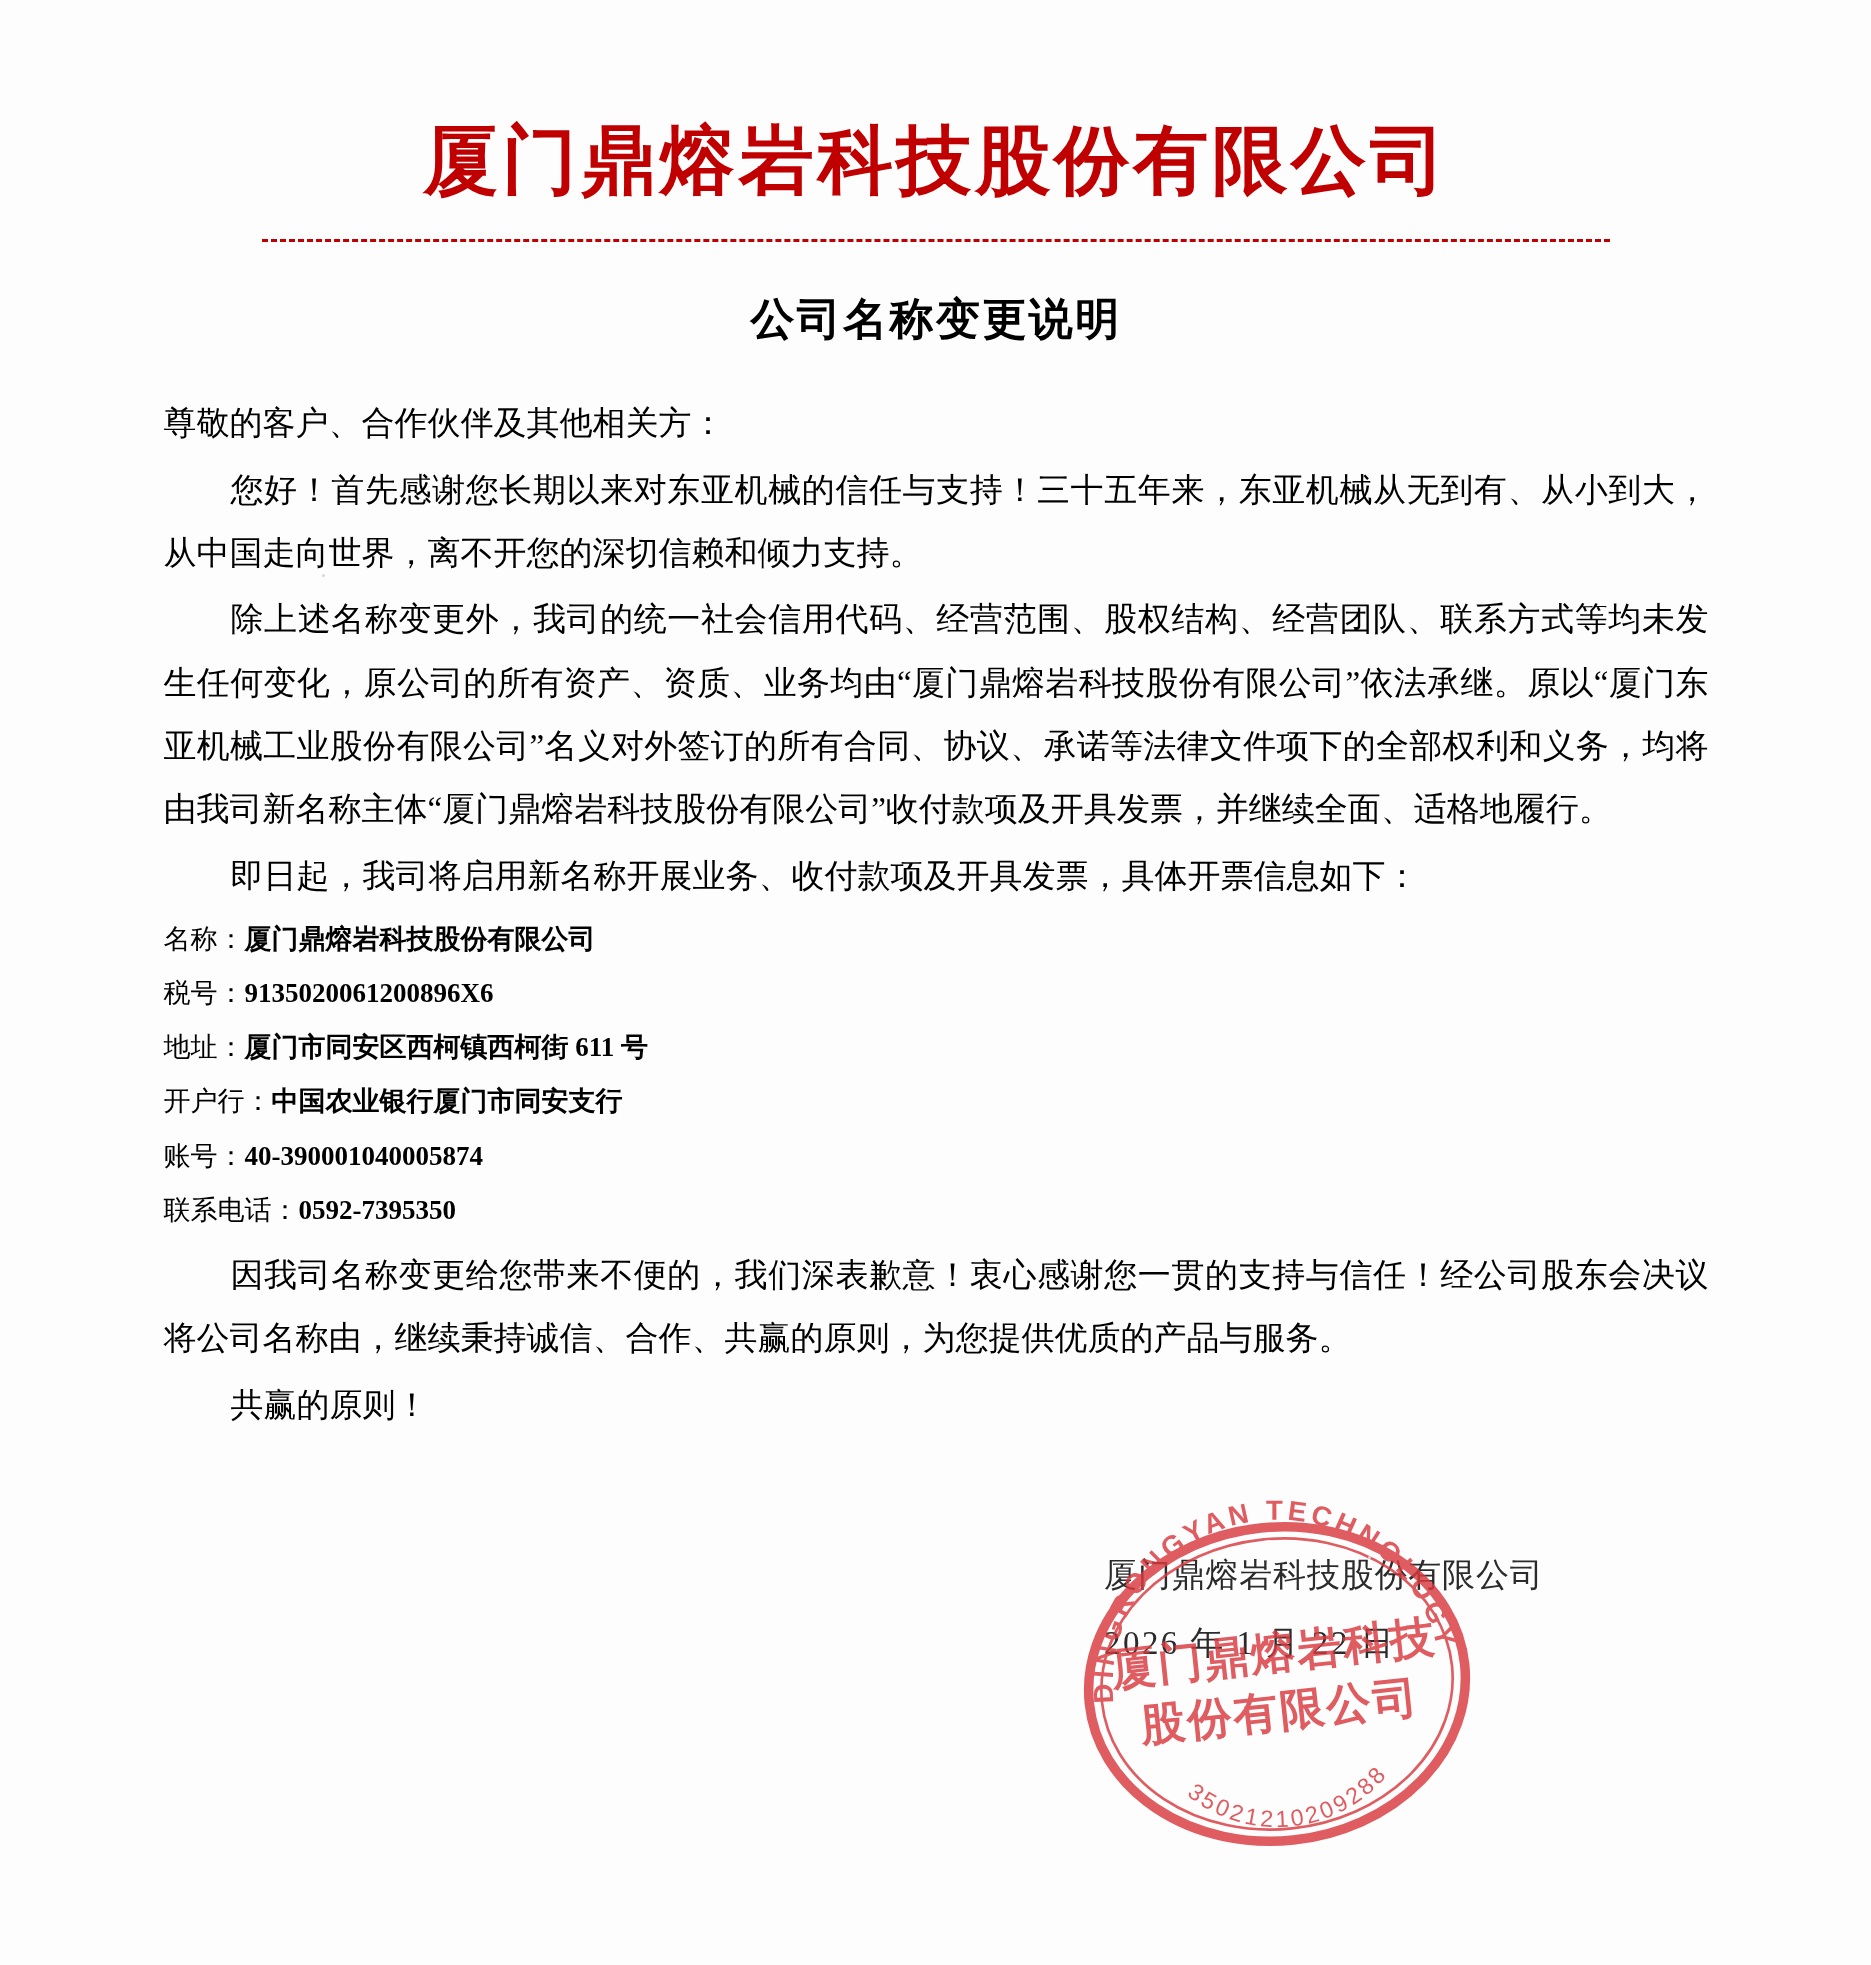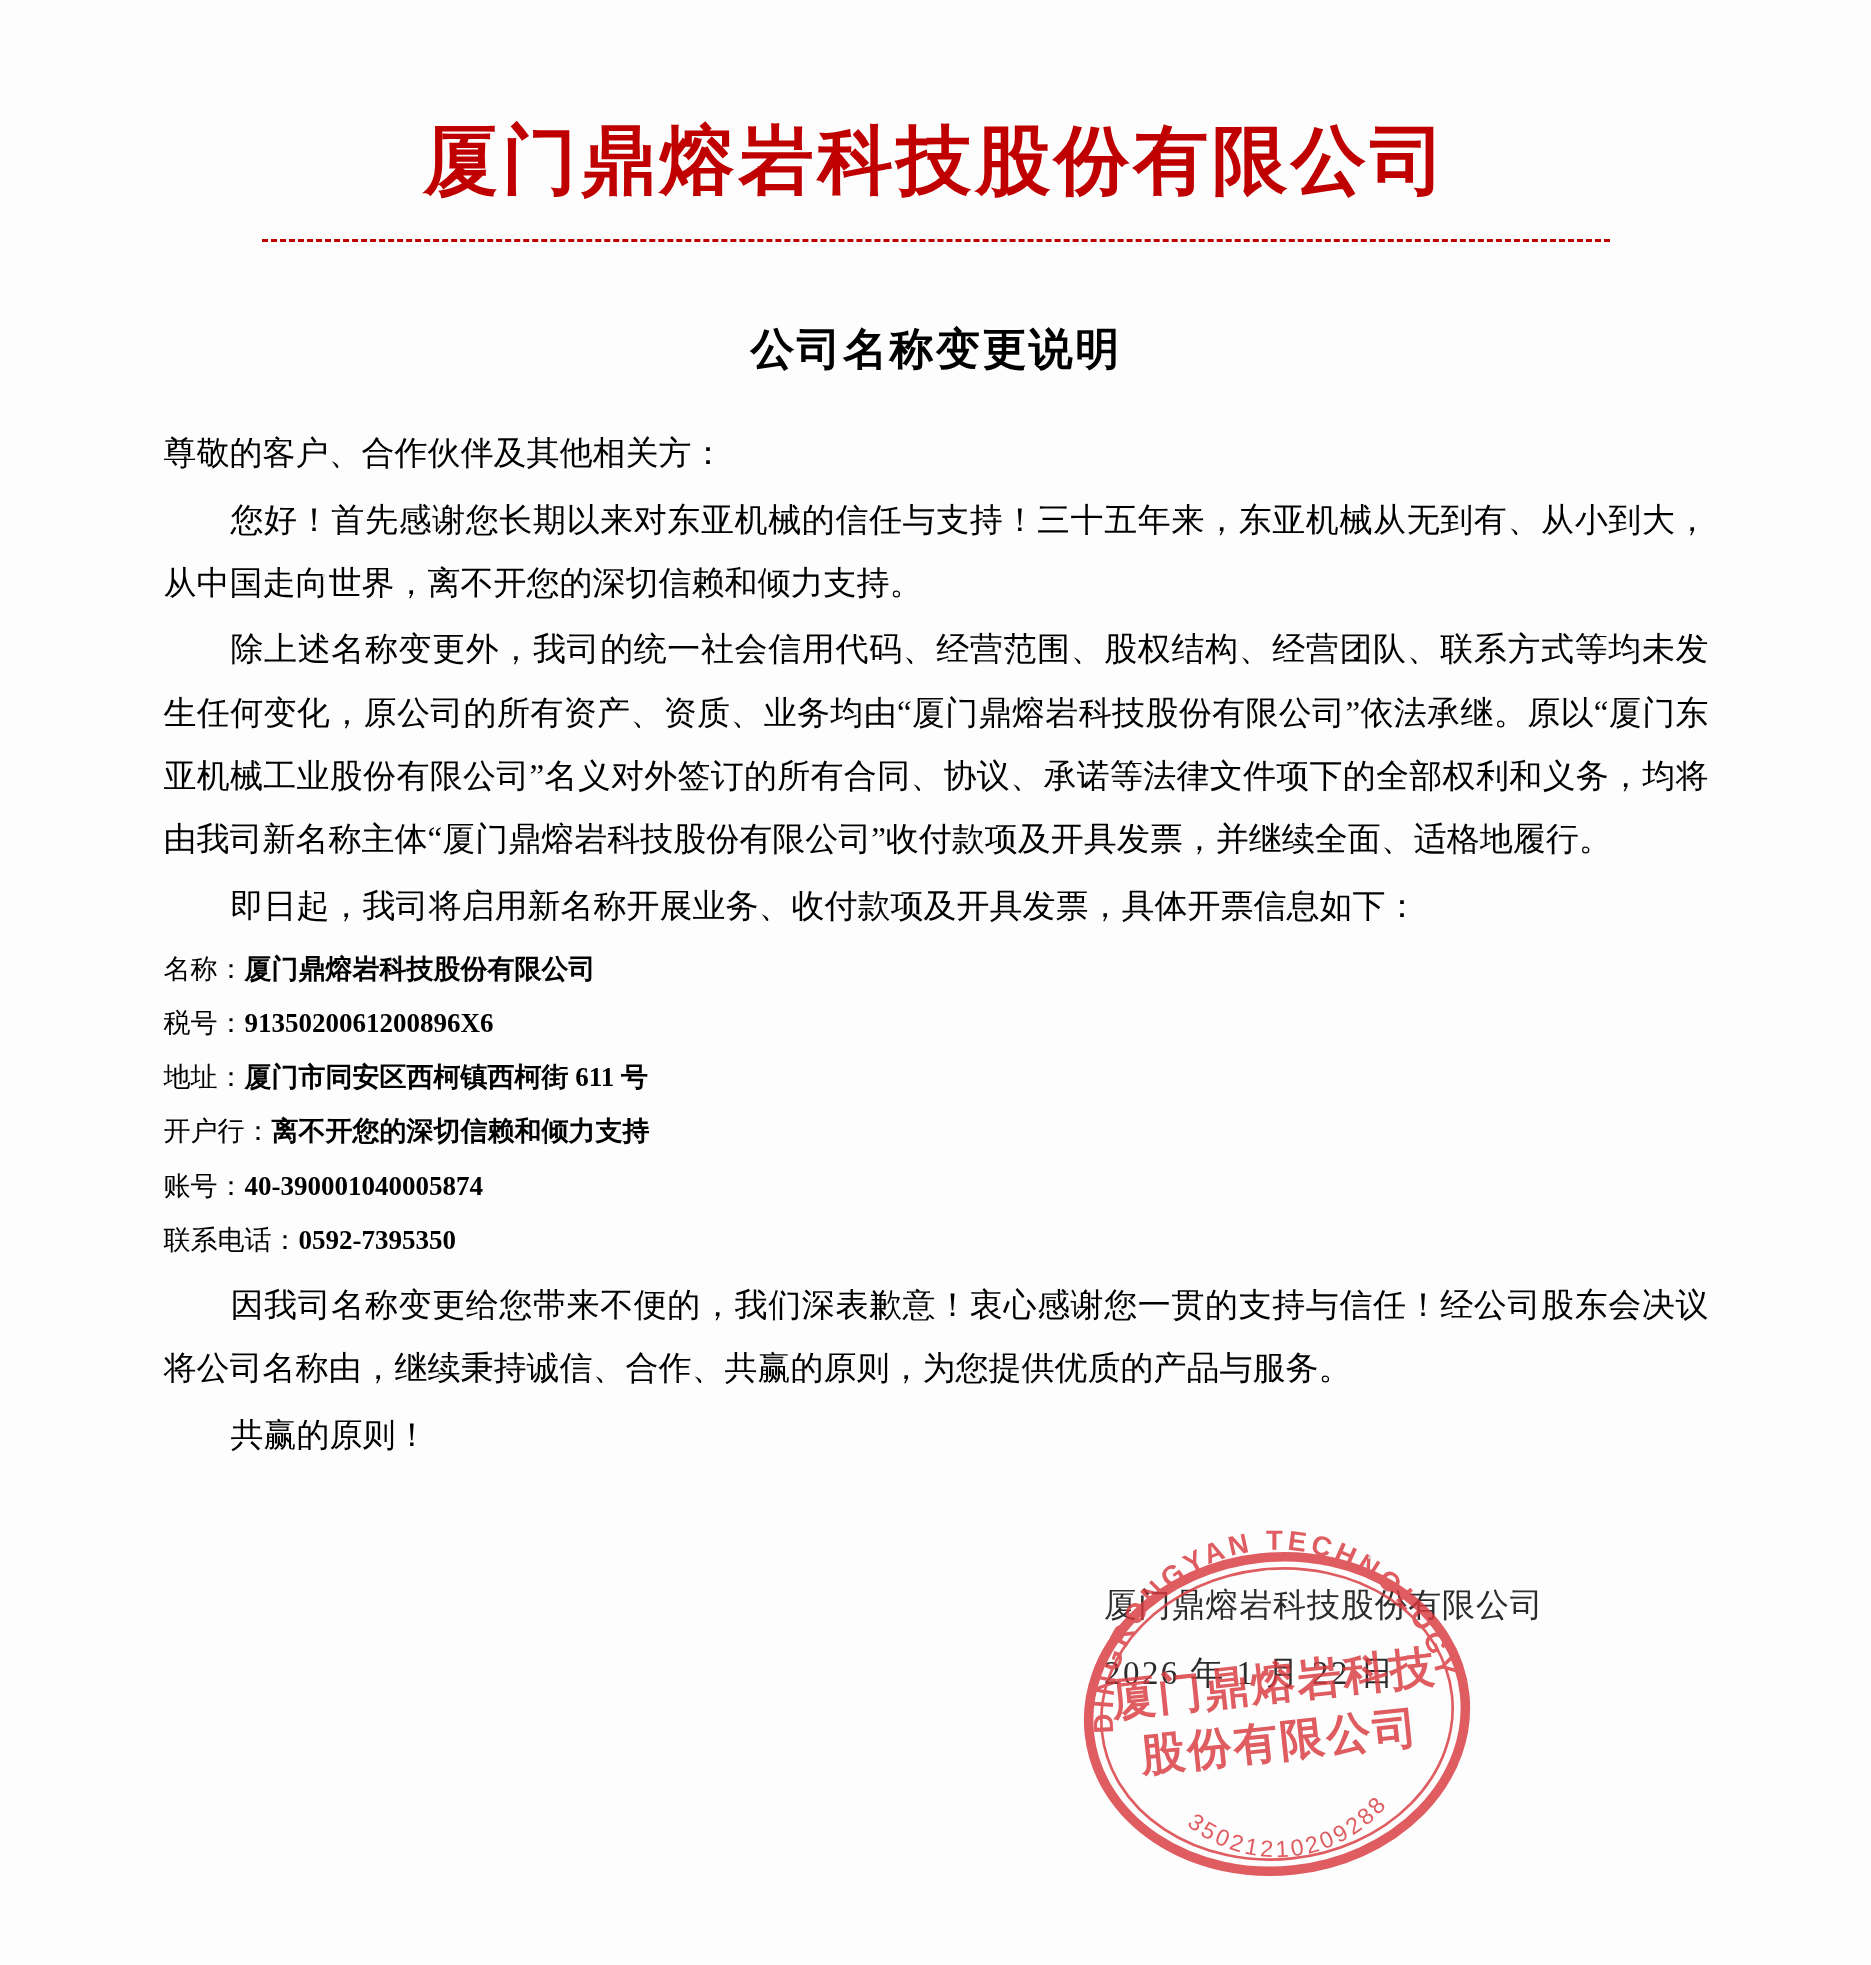--- a/index.html
+++ b/index.html
@@ -43,21 +43,21 @@
     top: 0;
     left: 0;
     right: 0;
     border-top: 3.5px dashed #c00000;
   }
   .doc-title {
     text-align: center;
     font-weight: bold;
     font-size: 44px;
     letter-spacing: 2.4px;
-    margin-top: 77px;
+    margin-top: 47px;
     color: #000;
   }
   .body-block {
     margin: 0 auto;
     width: 1545px;
     padding-top: 43px;
     font-size: 33px;
     line-height: 1.92;
     text-align: justify;
   }
@@ -161,21 +161,21 @@
       <li>
         <span class="inv-label">名称：</span><span class="inv-value">厦门鼎熔岩科技股份有限公司</span>
       </li>
       <li>
         <span class="inv-label">税号：</span><span class="inv-value">9135020061200896X6</span>
       </li>
       <li>
         <span class="inv-label">地址：</span><span class="inv-value">厦门市同安区西柯镇西柯街 611 号</span>
       </li>
       <li>
-        <span class="inv-label">开户行：</span><span class="inv-value">离不开您的深切信赖和倾力支持</span>
+        <span class="inv-label">开户行：</span><span class="inv-value">中国农业银行厦门市同安支行</span>
       </li>
       <li>
         <span class="inv-label">账号：</span><span class="inv-value">40-390001040005874</span>
       </li>
       <li>
         <span class="inv-label">联系电话：</span><span class="inv-value">0592-7395350</span>
       </li>
     </ul>
 
     <p class="para" style="margin-top:7px;">因我司名称变更给您带来不便的，我们深表歉意！衷心感谢您一贯的支持与信任！经公司股东会决议将公司名称由，继续秉持诚信、合作、共赢的原则，为您提供优质的产品与服务。</p>

